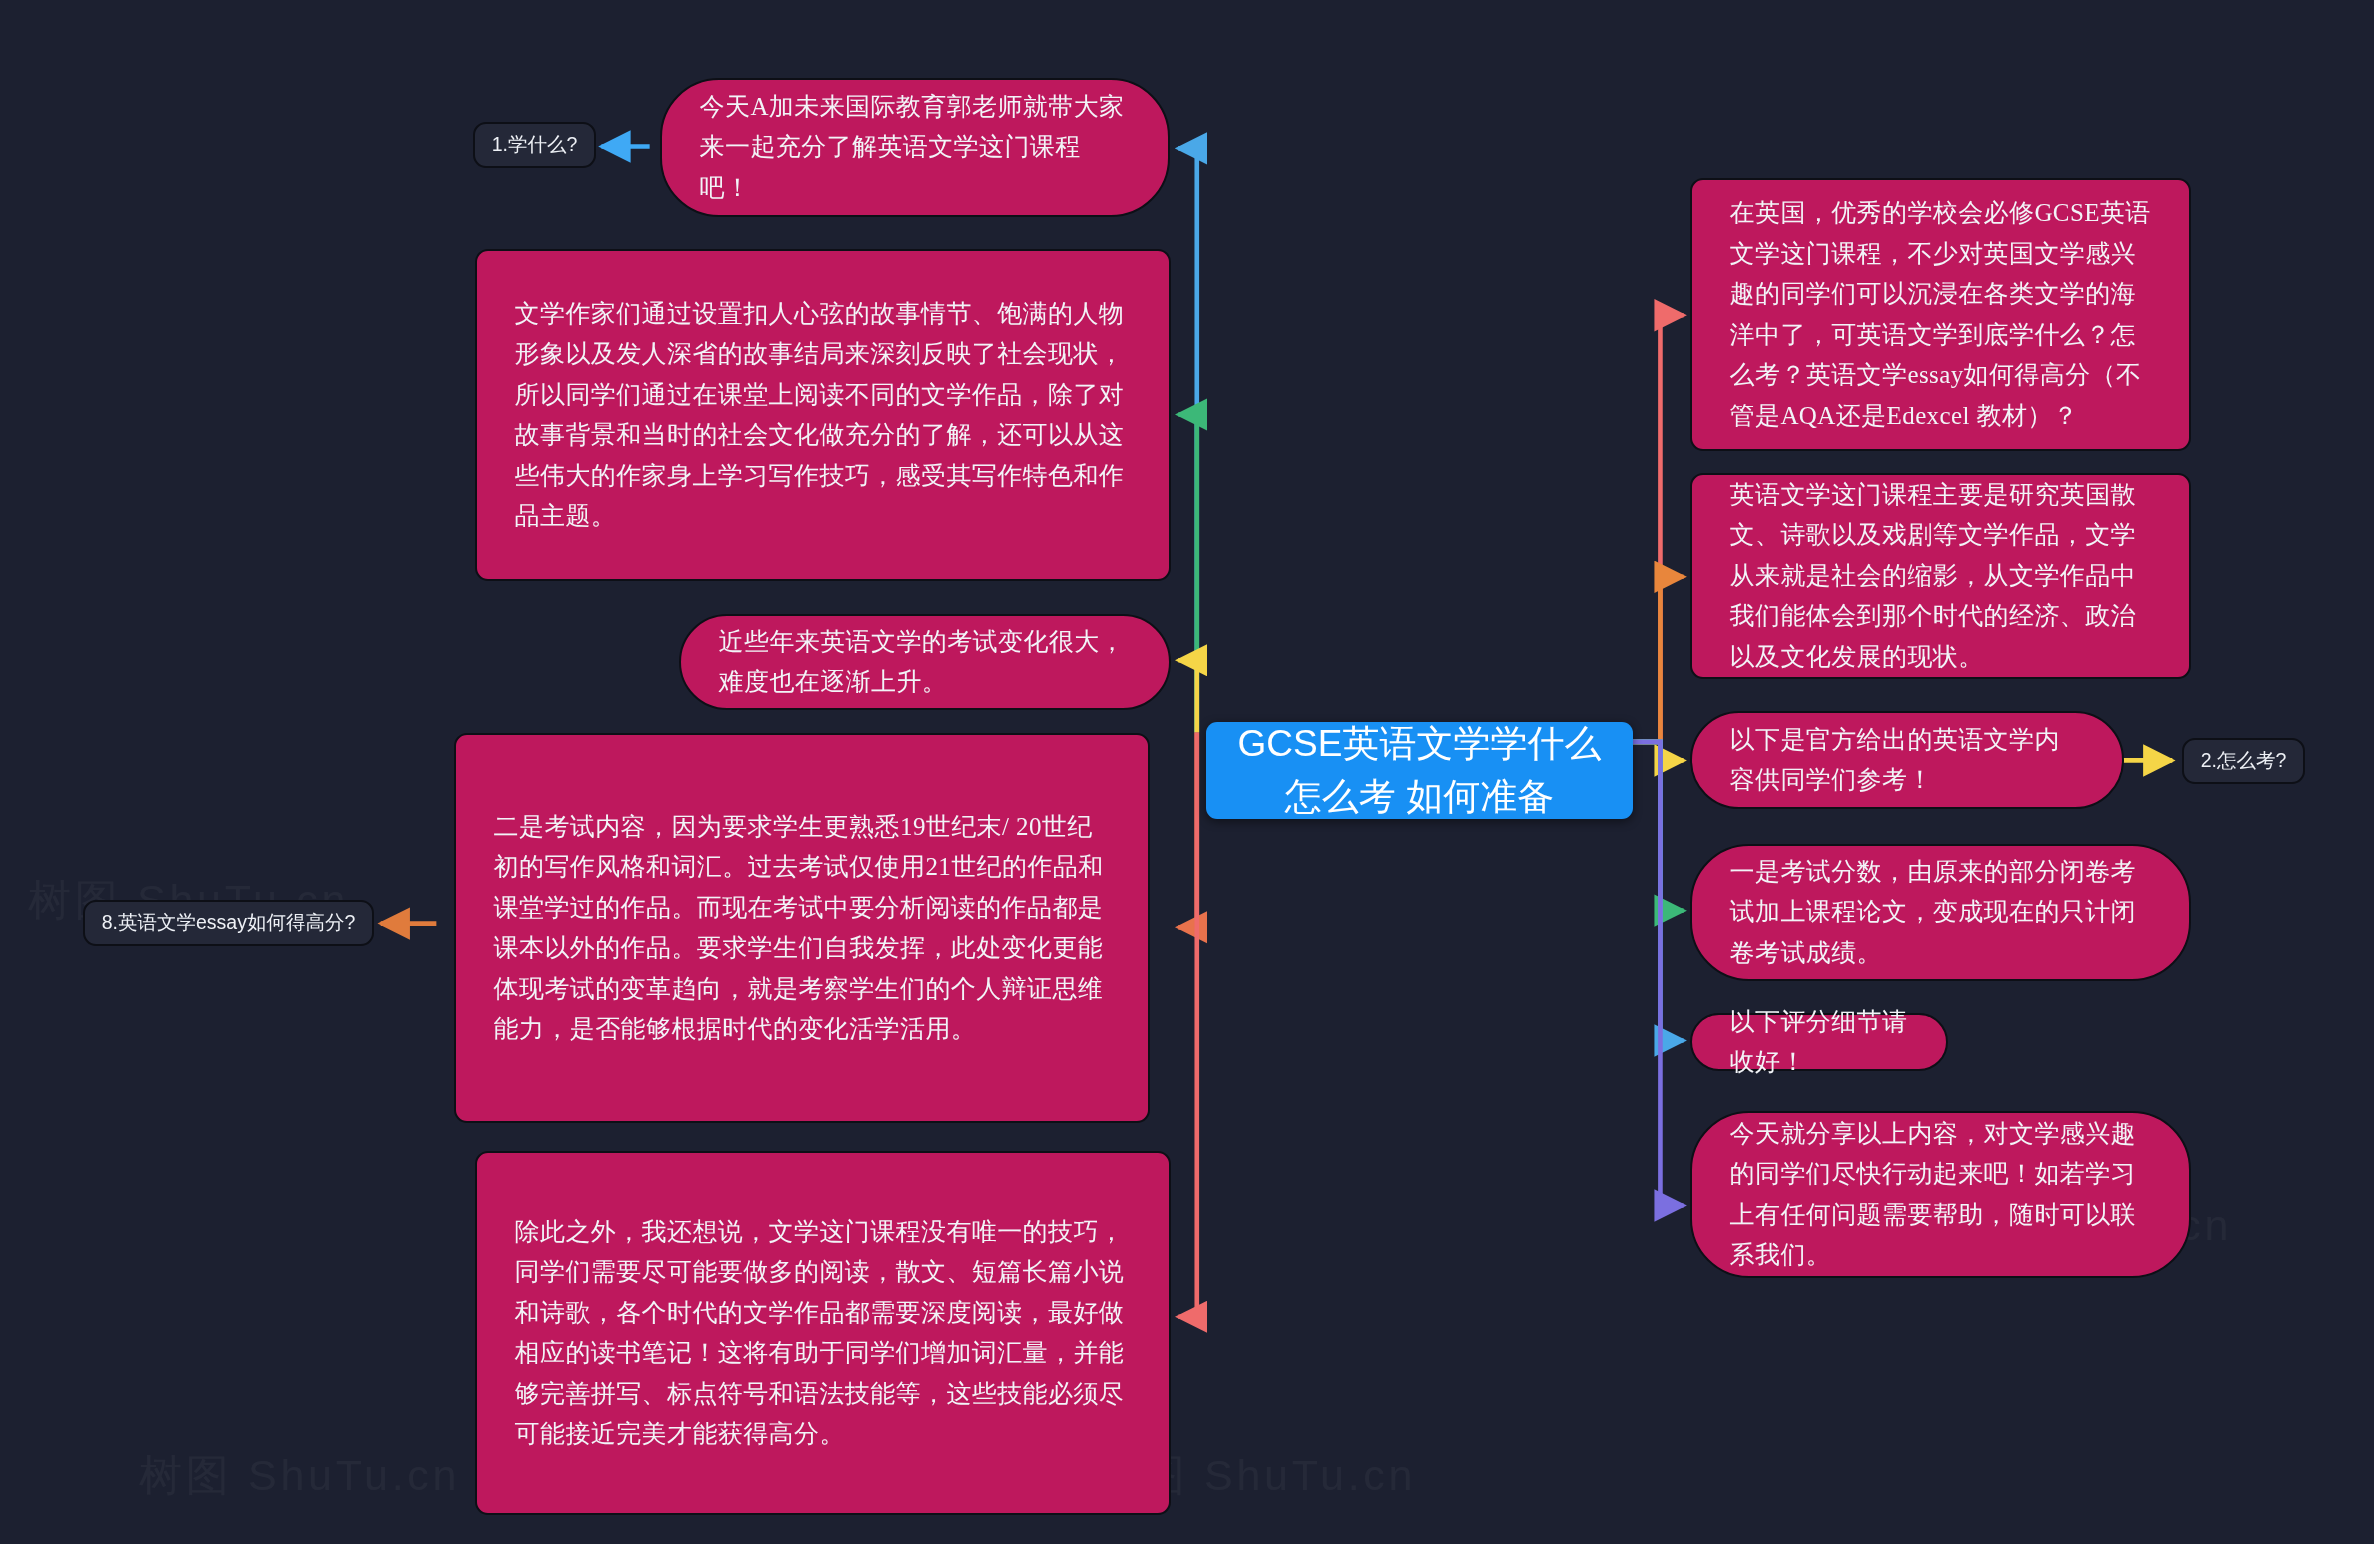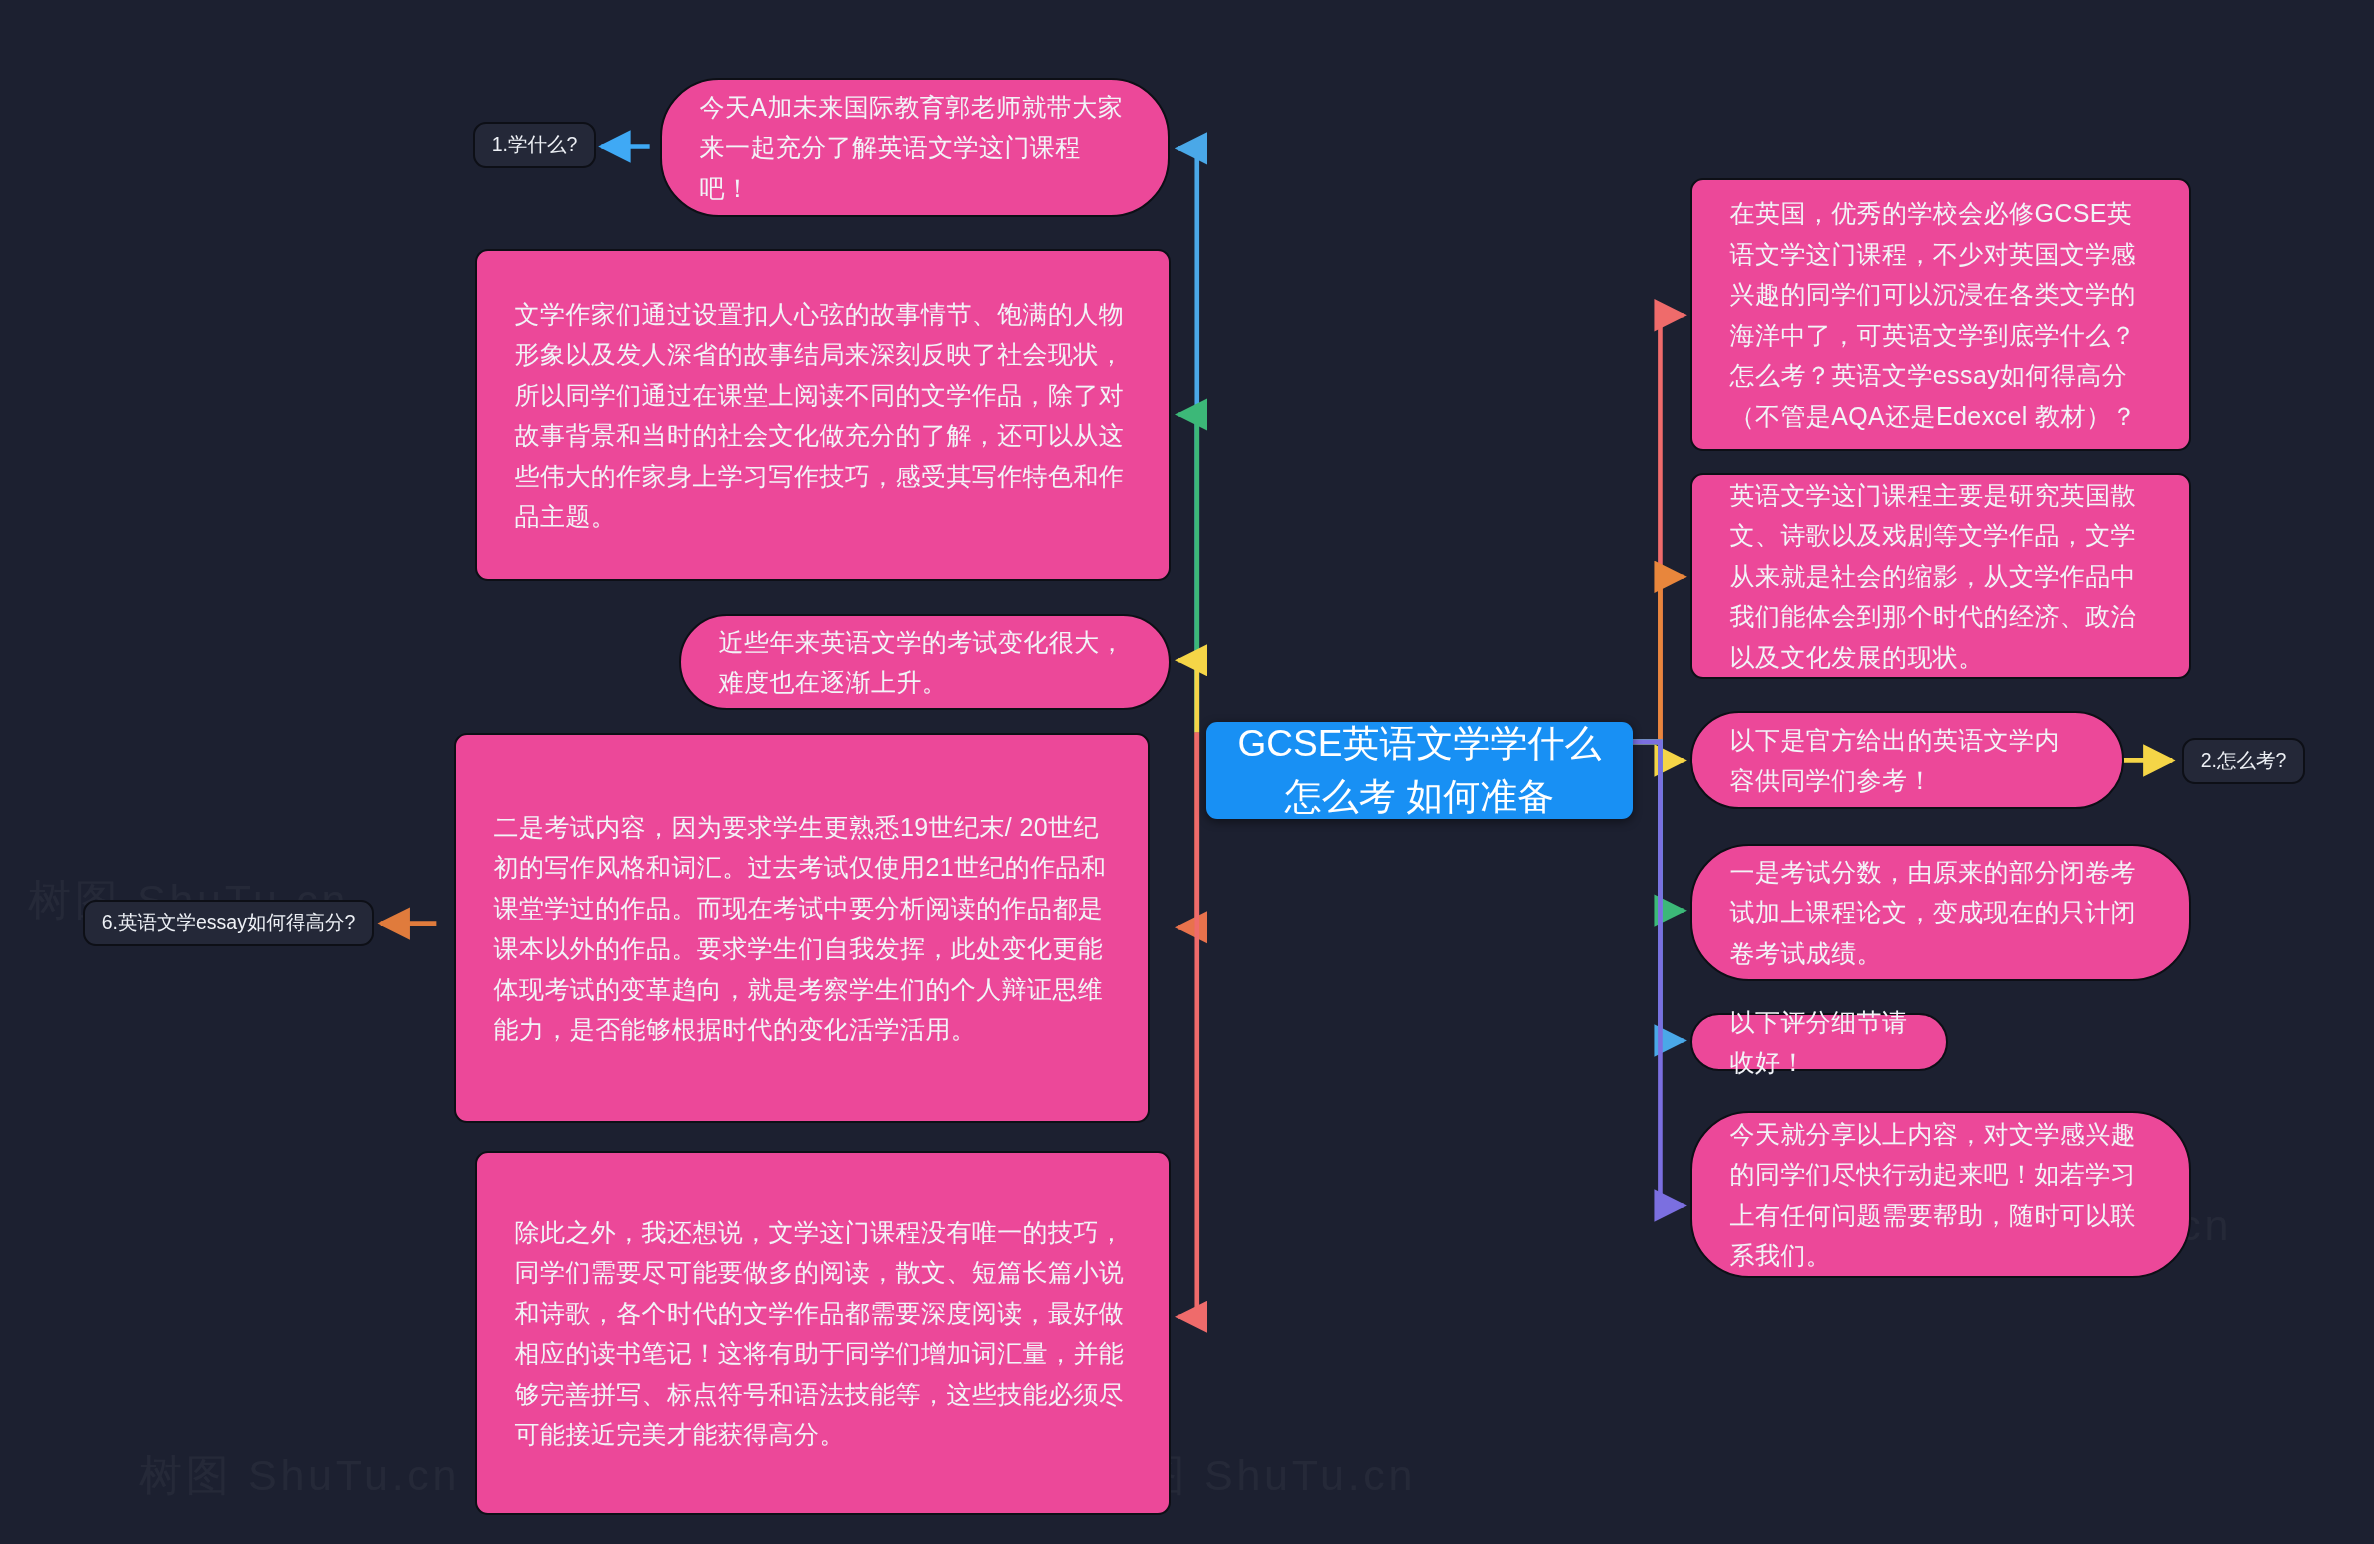--- a/index.html
+++ b/index.html
@@ -41,28 +41,29 @@
     width: 2375px;
     height: 1544px;
     pointer-events: none;
   }
 
   
   .node {
     position: absolute;
     box-sizing: border-box;
     color: #f2f4f8;
-    background: #ec4899;
+    background: #be185d;
     border: 2.8px solid #0d0f16;
     border-radius: 59px;
     line-height: 1.62;
     letter-spacing: 0.4px;
     text-align: left;
     display: flex;
     align-items: center;
+    font-family: Liberation Serif, serif;
   }
   .node .txt {
     display: block;
     width: 100%;
     padding: 0 5.6px;
   }
 
   .bubble-lg { font-size: 25px; padding: 20.4px 32px; border-radius: 13px; }
   .bubble-md { font-size: 25px; padding: 18.6px 32px; }
 
@@ -172,21 +173,21 @@
 
   <div class="tag" style="left:473px; top:122px;">
     <span>1.学什么?</span>
   </div>
 
   <div class="tag" style="left:2182px; top:738px;">
     <span>2.怎么考?</span>
   </div>
 
   <div class="tag" style="left:83px; top:900px;">
-    <span>6.英语文学essay如何得高分?</span>
+    <span>8.英语文学essay如何得高分?</span>
   </div>
 
   <div class="node bubble-md" style="left:660px; top:78px; width:510px; height:139px;">
     <span class="txt">今天A加未来国际教育郭老师就带大家来一起充分了解英语文学这门课程吧！</span>
   </div>
 
   <div class="node bubble-lg" style="left:475px; top:249px; width:696px; height:332px;">
     <span class="txt">文学作家们通过设置扣人心弦的故事情节、饱满的人物形象以及发人深省的故事结局来深刻反映了社会现状，所以同学们通过在课堂上阅读不同的文学作品，除了对故事背景和当时的社会文化做充分的了解，还可以从这些伟大的作家身上学习写作技巧，感受其写作特色和作品主题。</span>
   </div>
 

